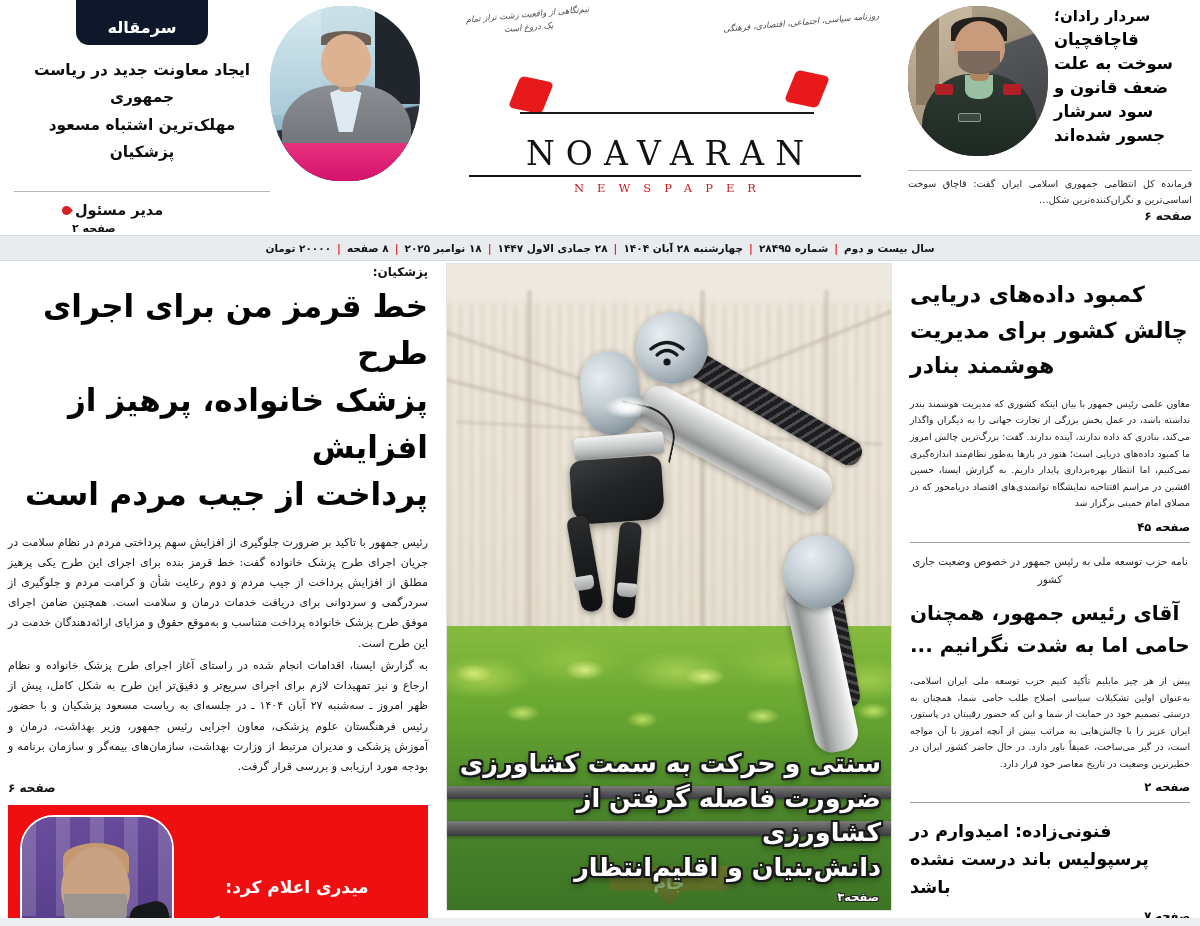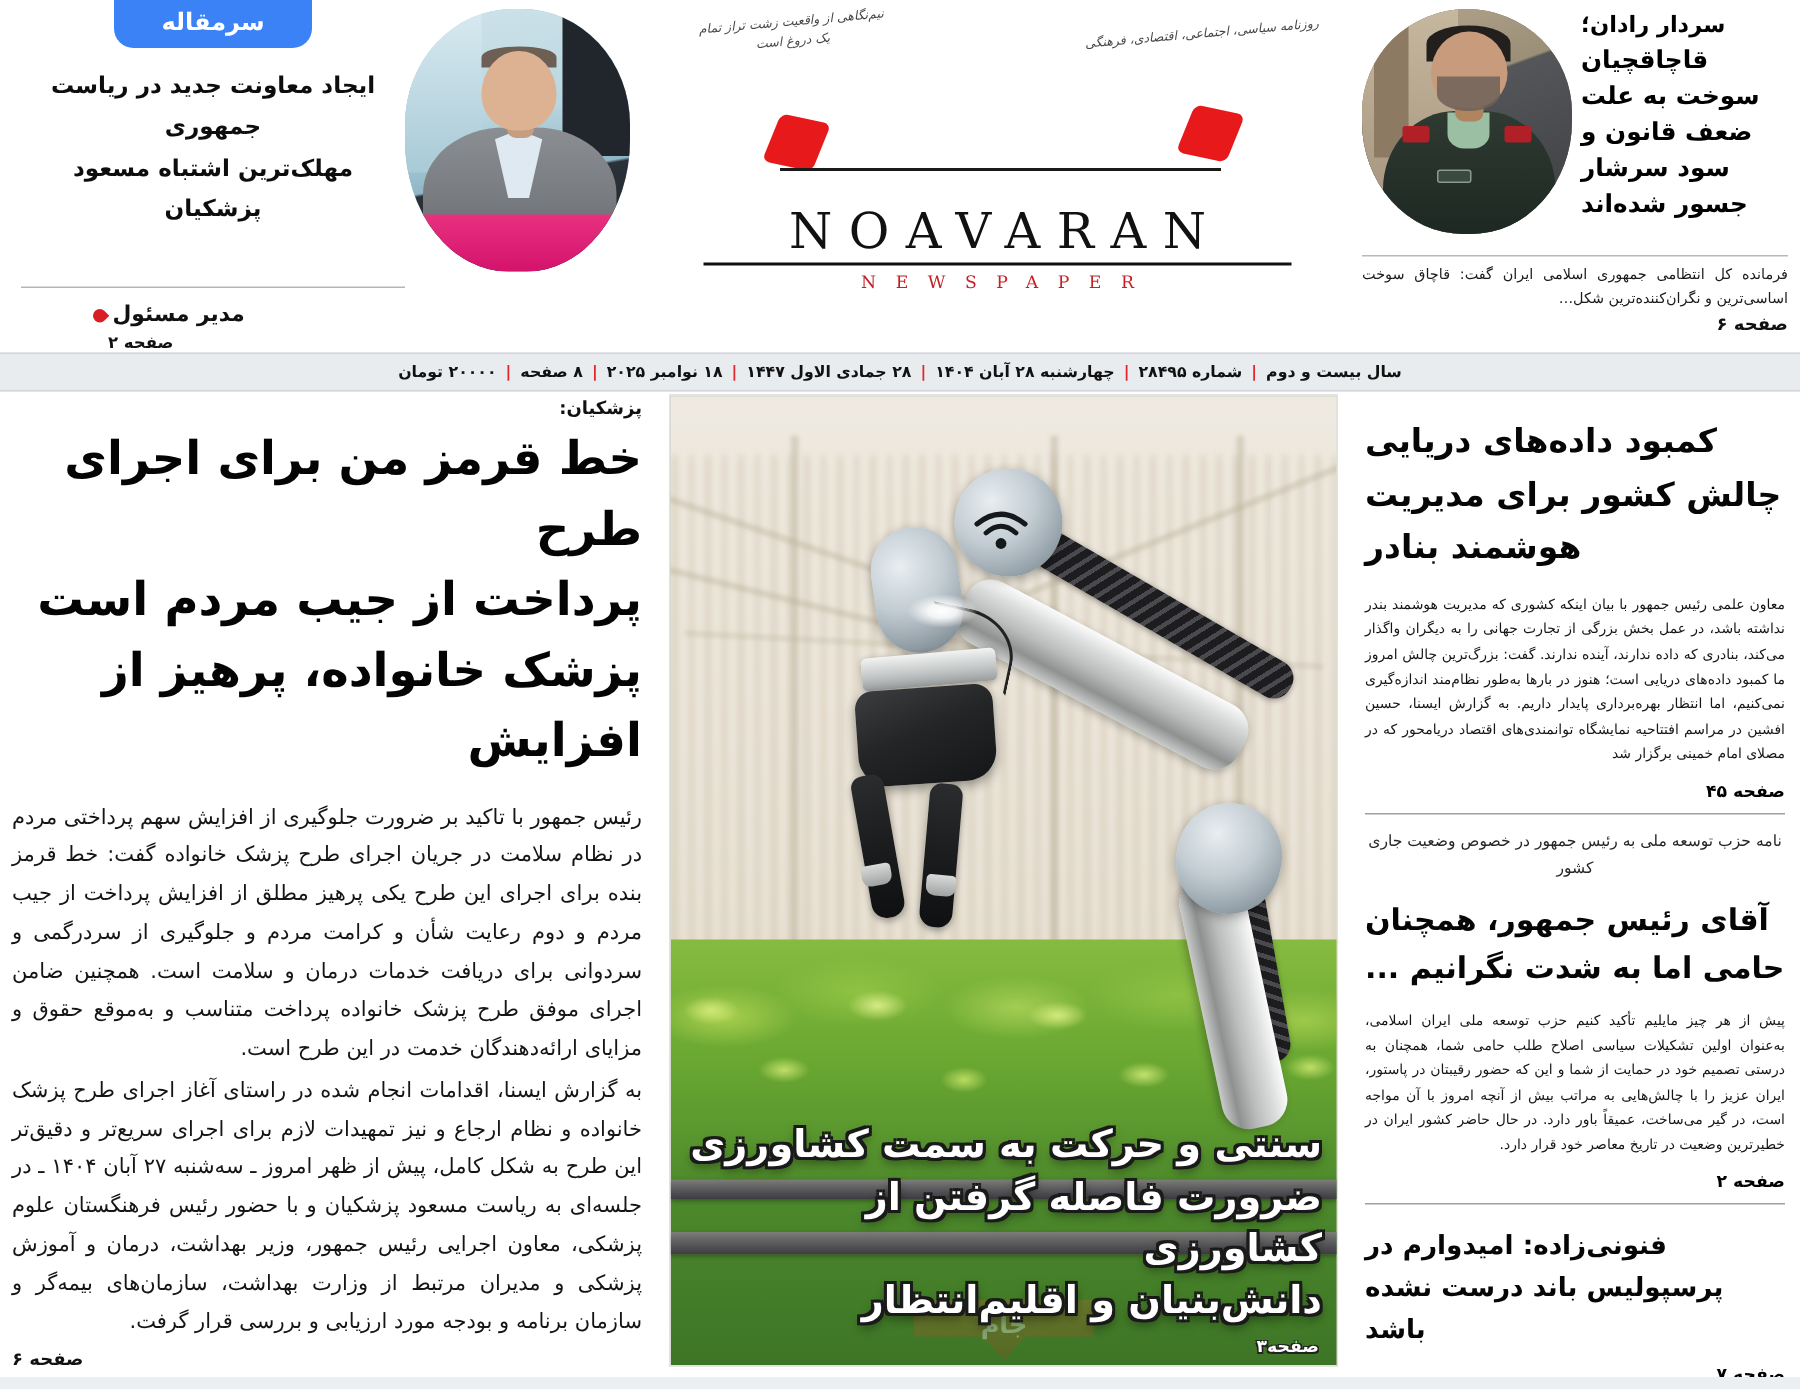--- a/index.html
+++ b/index.html
@@ -199,25 +199,25 @@
   }
   .tr-textcol {
     flex: 1;
     display: flex;
     flex-direction: column;
     padding-top: 0;
     padding-left: 6px;
   }
   .sar-tag {
     align-self: center;
-    background: #3b82f6;
+    background: #0f172a;
     color: #fff;
     font-size: 16px;
     font-weight: 700;
-    padding: 5px 32px 8px 32px;
+    padding: 18px 32px 8px 32px;
     border-radius: 0 0 13px 13px;
     letter-spacing: 0px;
     margin-top: 0;
     direction: rtl;
   }
   .tr-title {
     margin-top: 12px;
     font-size: 15.4px;
     font-weight: 700;
     line-height: 1.78;
@@ -643,21 +643,21 @@
   }
   .cr-headline {
     font-size: 31px;
     font-weight: 700;
     line-height: 1.52;
     text-align: right;
     color: #040404;
     letter-spacing: -1.1px;
   }
   .cr-body {
-    font-size: 14px;
+    font-size: 11px;
     line-height: 1.84;
     text-align: justify;
     color: #151515;
     margin-top: 14px;
   }
   .cr-body p { margin-bottom: 2px; }
   .cr-pageref {
     font-size: 12px;
     font-weight: 700;
     text-align: left;
@@ -935,22 +935,22 @@
           <div class="cap-line">دانش‌بنیان و اقلیم‌انتظار</div>
         </div>
         <div class="photo-pageref">صفحه۳</div>
       </div>
     </div>
 
     <div class="col-right">
       <div class="cr-kicker">پزشکیان:</div>
       <div class="cr-headline">
         <div>خط قرمز من برای اجرای طرح</div>
+        <div>پزشک خانواده، پرهیز از افزایش</div>
         <div>پرداخت از جیب مردم است</div>
-        <div>پزشک خانواده، پرهیز از افزایش</div>
       </div>
       <div class="cr-body">
         <p>رئیس جمهور با تاکید بر ضرورت جلوگیری از افزایش سهم پرداختی مردم در نظام سلامت در جریان اجرای طرح پزشک خانواده گفت: خط قرمز بنده برای اجرای این طرح یکی پرهیز مطلق از افزایش پرداخت از جیب مردم و دوم رعایت شأن و کرامت مردم و جلوگیری از سردرگمی و سردوانی برای دریافت خدمات درمان و سلامت است. همچنین ضامن اجرای موفق طرح پزشک خانواده پرداخت متناسب و به‌موقع حقوق و مزایای ارائه‌دهندگان خدمت در این طرح است.</p>
         <p>به گزارش ایسنا، اقدامات انجام شده در راستای آغاز اجرای طرح پزشک خانواده و نظام ارجاع و نیز تمهیدات لازم برای اجرای سریع‌تر و دقیق‌تر این طرح به شکل کامل، پیش از ظهر امروز ـ سه‌شنبه ۲۷ آبان ۱۴۰۴ ـ در جلسه‌ای به ریاست مسعود پزشکیان و با حضور رئیس فرهنگستان علوم پزشکی، معاون اجرایی رئیس جمهور، وزیر بهداشت، درمان و آموزش پزشکی و مدیران مرتبط از وزارت بهداشت، سازمان‌های بیمه‌گر و سازمان برنامه و بودجه مورد ارزیابی و بررسی قرار گرفت.</p>
       </div>
       <div class="cr-pageref">صفحه ۶</div>
 
       <div class="promo">
         <div class="promo-text">
           <div class="promo-kicker">میدری اعلام کرد:</div>

